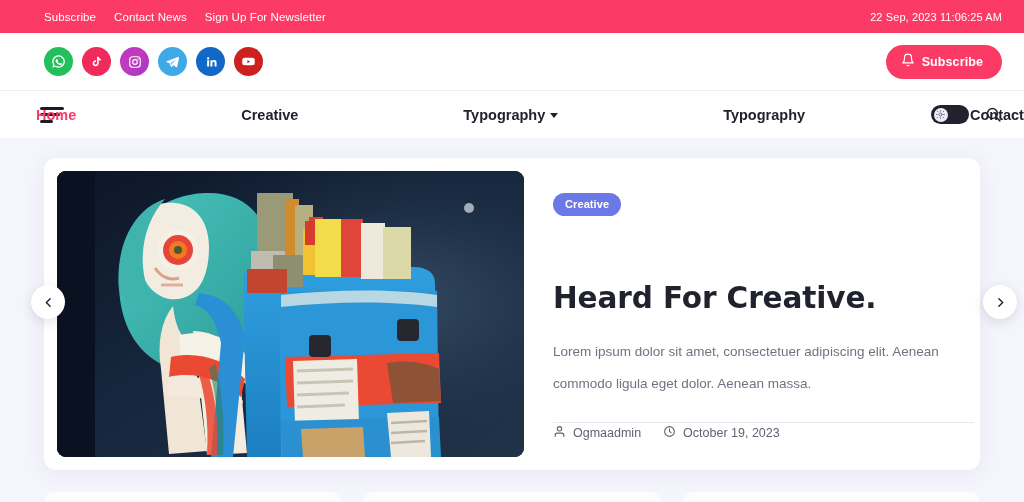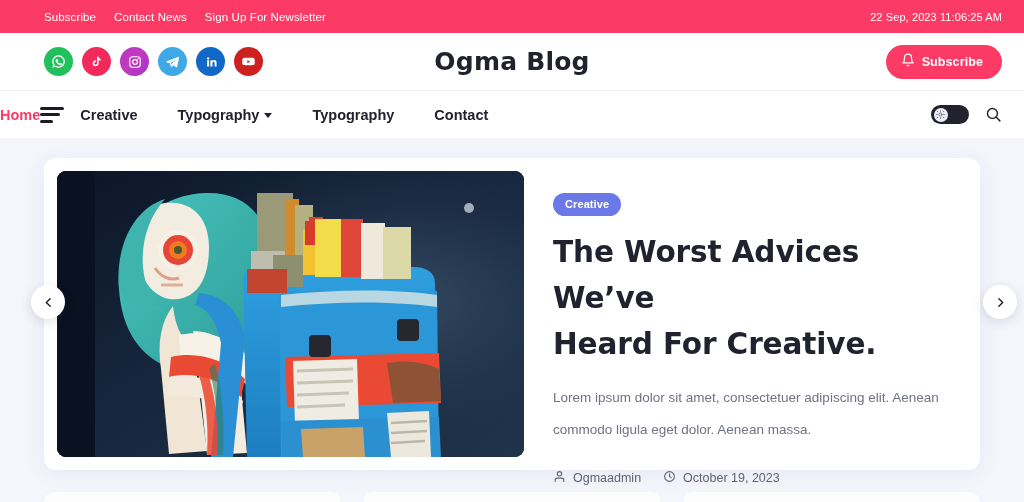--- a/index.html
+++ b/index.html
@@ -108,23 +108,24 @@
   .hamburger i { display: block; height: 3px; background: #1c1c28; border-radius: 2px; }
   .hamburger i:nth-child(1) { width: 24px; }
   .hamburger i:nth-child(2) { width: 20px; }
   .hamburger i:nth-child(3) { width: 13px; }
 
   .nav-menu {
     position: absolute;
     left: 0; right: 0;
     display: flex;
     align-items: center;
-    justify-content: flex-start;
+    justify-content: space-between;
     gap: 40px;
     pointer-events: none;
+    padding-left: 36px;
   }
   .nav-item {
     pointer-events: auto;
     font-size: 14.5px;
     font-weight: 700;
     color: #22222e;
     cursor: pointer;
     display: flex; align-items: center; gap: 5px;
     white-space: nowrap;
   }
@@ -306,23 +307,20 @@
           <path d="M5.4 8.9H8.8V19.5H5.4zM7.1 3.9A2 2 0 1 0 7.1 7.9 2 2 0 0 0 7.1 3.9zM11 8.9h3.2v1.5h.1c.5-.9 1.6-1.8 3.2-1.8 3.4 0 4 2.2 4 5.1v5.8h-3.3v-5.2c0-1.2 0-2.8-1.7-2.8s-2 1.3-2 2.7v5.3H11z"></path>
         </svg>
     </a>
     <a class="social s-youtube">
       <svg width="15" height="15" viewBox="0 0 24 24" fill="#fff">
           <path d="M22 12c0-2.2-.2-3.4-.3-3.9a2.5 2.5 0 0 0-1.8-1.8C18.8 6 12 6 12 6s-6.8 0-7.9.3a2.5 2.5 0 0 0-1.8 1.8C2.2 8.6 2 9.8 2 12s.2 3.4.3 3.9a2.5 2.5 0 0 0 1.8 1.8C5.2 18 12 18 12 18s6.8 0 7.9-.3a2.5 2.5 0 0 0 1.8-1.8c.1-.5.3-1.7.3-3.9zM10.2 14.6V9.4l4.5 2.6-4.5 2.6z"></path>
         </svg>
     </a>
   </div>
 
-  <div class="brand">
-    <span>Ogma Blog</span>
-  </div>
 
   <button class="subscribe-btn">
     <span>
       <svg width="14" height="14" viewBox="0 0 24 24" fill="none" stroke="#fff" stroke-width="2" stroke-linecap="round" stroke-linejoin="round">
           <path d="M18 8a6 6 0 1 0-12 0c0 7-3 9-3 9h18s-3-2-3-9"></path>
           <path d="M13.7 21a2 2 0 0 1-3.4 0"></path>
         </svg>
     </span>
     <span>Subscribe</span>
   </button>
@@ -469,21 +467,21 @@
         <rect x="326" y="56" width="28" height="52" fill="#dcd9a8"></rect>
         <rect x="194" y="80" width="34" height="36" fill="#bfbdb0"></rect>
         <rect x="216" y="84" width="30" height="32" fill="#8c8f70"></rect>
         <rect x="190" y="98" width="40" height="24" fill="#c4452f"></rect>
       </svg>
     </div>
 
     <div class="hero-body">
       <span class="badge">Creative</span>
       <h1 class="hero-title">
-        <span>The Worst Advices We’ve</span><br>
+        <br>
         <span>Heard For Creative.</span>
       </h1>
       <p class="hero-excerpt">Lorem ipsum dolor sit amet, consectetuer adipiscing elit. Aenean commodo ligula eget dolor. Aenean massa.</p>
       <div class="hero-divider"></div>
       <div class="hero-meta">
         <span class="meta-item">
           <span>
             <svg width="13" height="13" viewBox="0 0 24 24" fill="none" stroke="#5f6372" stroke-width="2" stroke-linecap="round" stroke-linejoin="round">
                 <path d="M20 21v-2a4 4 0 0 0-4-4H8a4 4 0 0 0-4 4v2"></path>
                 <circle cx="12" cy="7" r="4"></circle>

